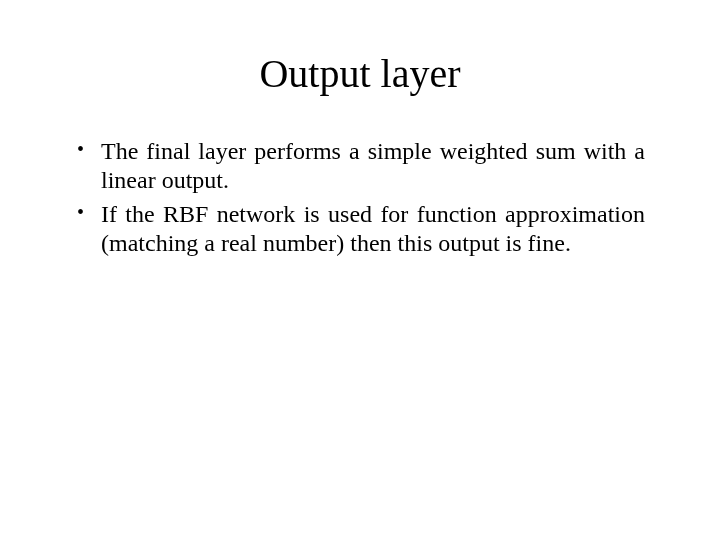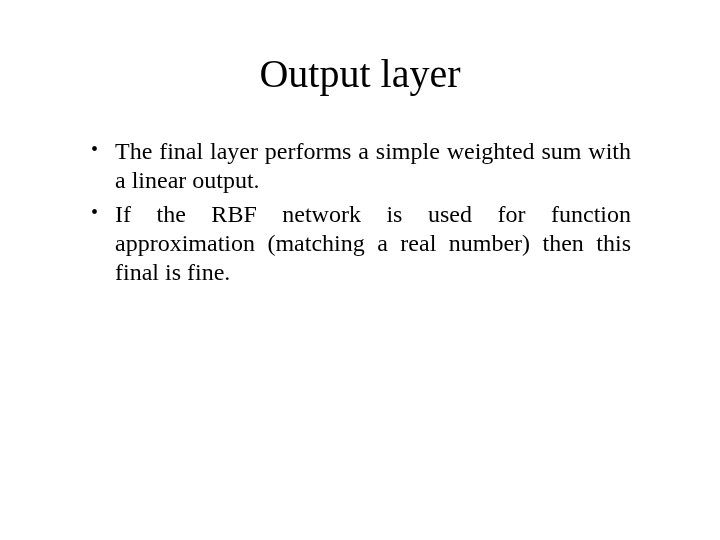--- a/index.html
+++ b/index.html
@@ -20,21 +20,21 @@
   }
   .title {
     font-size: 40px;
     text-align: center;
     margin: 0 0 40px 0;
     font-weight: normal;
   }
   ul.bullets {
     list-style: none;
     padding: 0;
-    margin: 14px;
+    margin: 0;
   }
   ul.bullets li {
     font-size: 24px;
     line-height: 1.22;
     text-align: justify;
     margin: 0 0 4px 0;
     padding-left: 26px;
     position: relative;
   }
   ul.bullets li::before {
@@ -45,15 +45,15 @@
     font-size: 20px;
   }
 </style>
 </head>
 <body>
 
 <div class="slide">
   <h1 class="title">Output layer</h1>
   <ul class="bullets">
     <li>The final layer performs a simple weighted sum with a linear output.</li>
-    <li>If the RBF network is used for function approximation (matching a real number) then this final is fine.</li>
+    <li>If the RBF network is used for function approximation (matching a real number) then this output is fine.</li>
   </ul>
 </div>
 
 </body></html>

